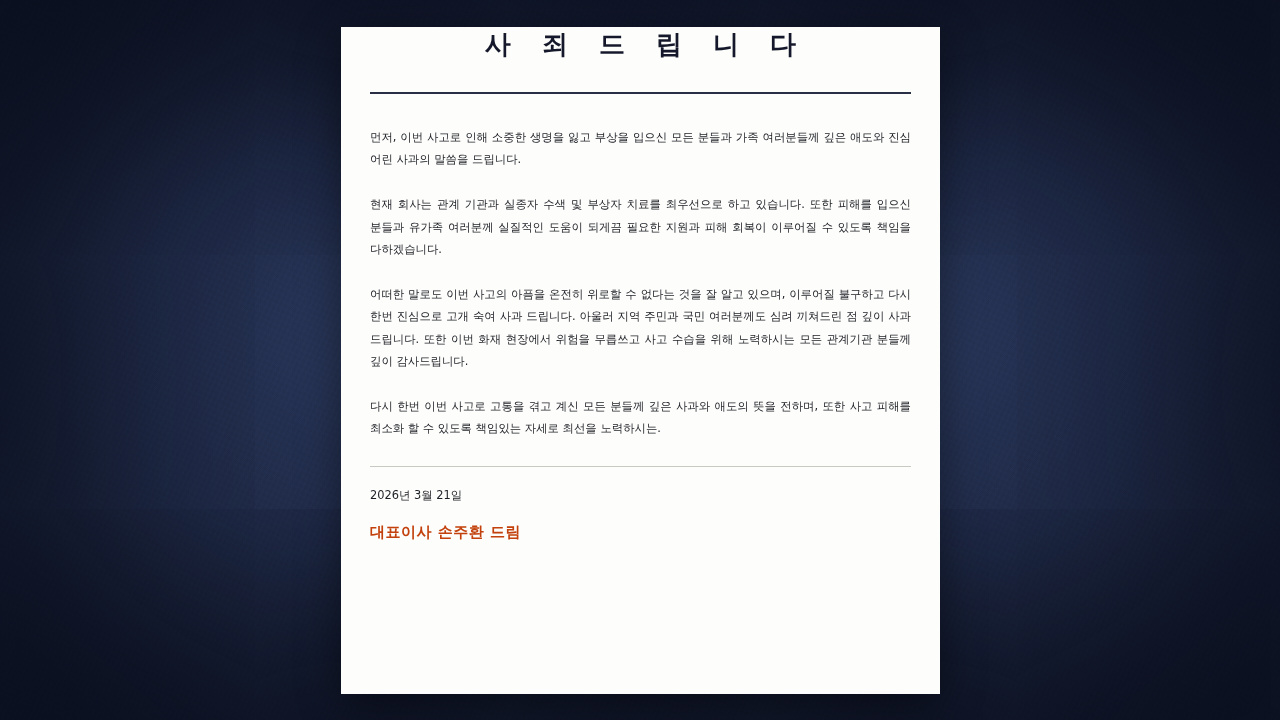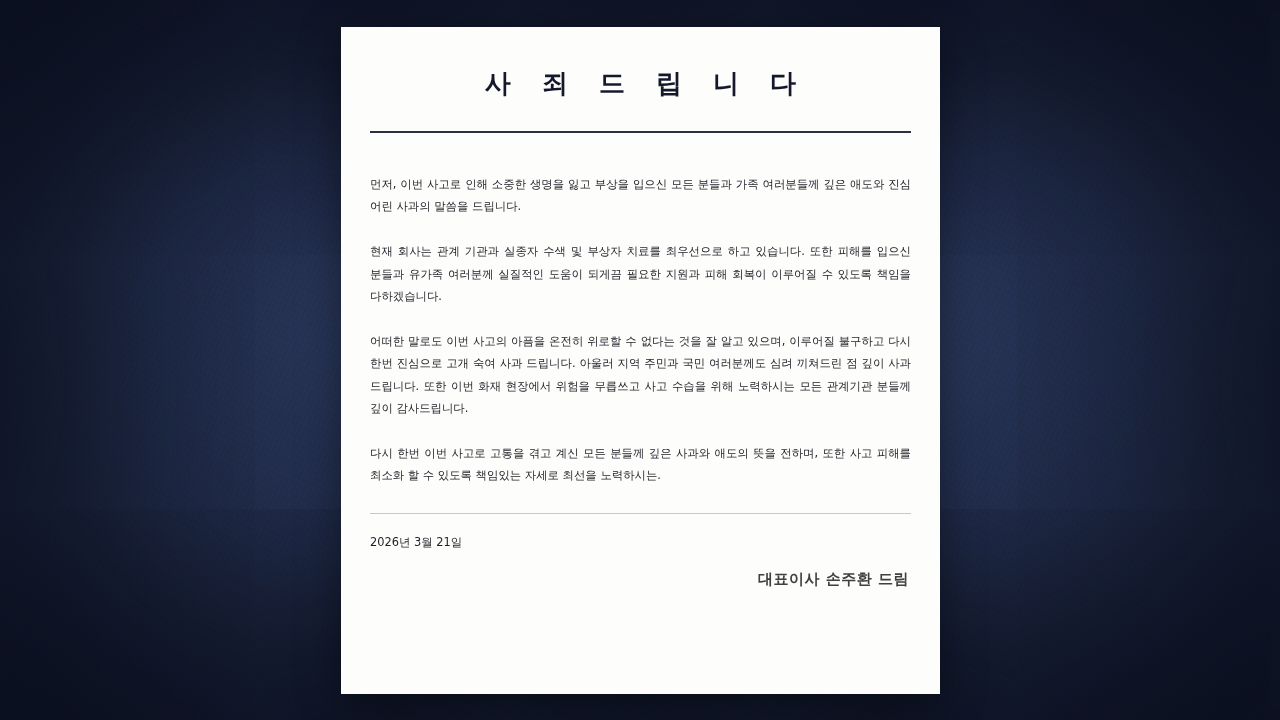--- a/index.html
+++ b/index.html
@@ -54,38 +54,37 @@
   .sheet-inner {
     position: absolute;
     left: 29px;
     right: 29px;
     top: 0;
     bottom: 0;
   }
 
   #doc-title {
     margin: 0;
-    padding-top: 39px;
     text-align: center;
     font-family: "DejaVu Serif", "Liberation Serif", serif;
     font-size: 26px;
     font-weight: 700;
     letter-spacing: 11px;
     text-indent: 11px;
     color: #14182a;
   }
 
   .title-rule {
     margin-top: 30px;
     height: 2px;
     background: #2a2f45;
   }
 
   #body-copy {
-    margin-top: 40px;
+    margin-top: 32px;
   }
   #body-copy p {
     margin: 0 0 23px 0;
     font-family: "DejaVu Sans", "Liberation Sans", sans-serif;
     font-size: 11.4px;
     line-height: 1.95;
     color: #1d1f26;
     text-align: justify;
     text-justify: inter-character;
     word-break: keep-all;
@@ -100,27 +99,27 @@
   #doc-date {
     margin-top: 21px;
     text-align: left;
     font-family: "DejaVu Sans", "Liberation Sans", sans-serif;
     font-size: 11.4px;
     color: #1d1f26;
   }
 
   #doc-signature {
     margin-top: 20px;
-    text-align: right;
+    text-align: left;
     padding-right: 2px;
     font-family: "DejaVu Serif", "Liberation Serif", serif;
     font-size: 15px;
     font-weight: 700;
     letter-spacing: 0.5px;
-    color: #404040;
+    color: #c2410c;
   }
 </style>
 </head>
 <body>
 
 <div id="backdrop"></div>
 <div class="vignette"></div>
 
 <div id="sheet">
   <div class="sheet-inner">

